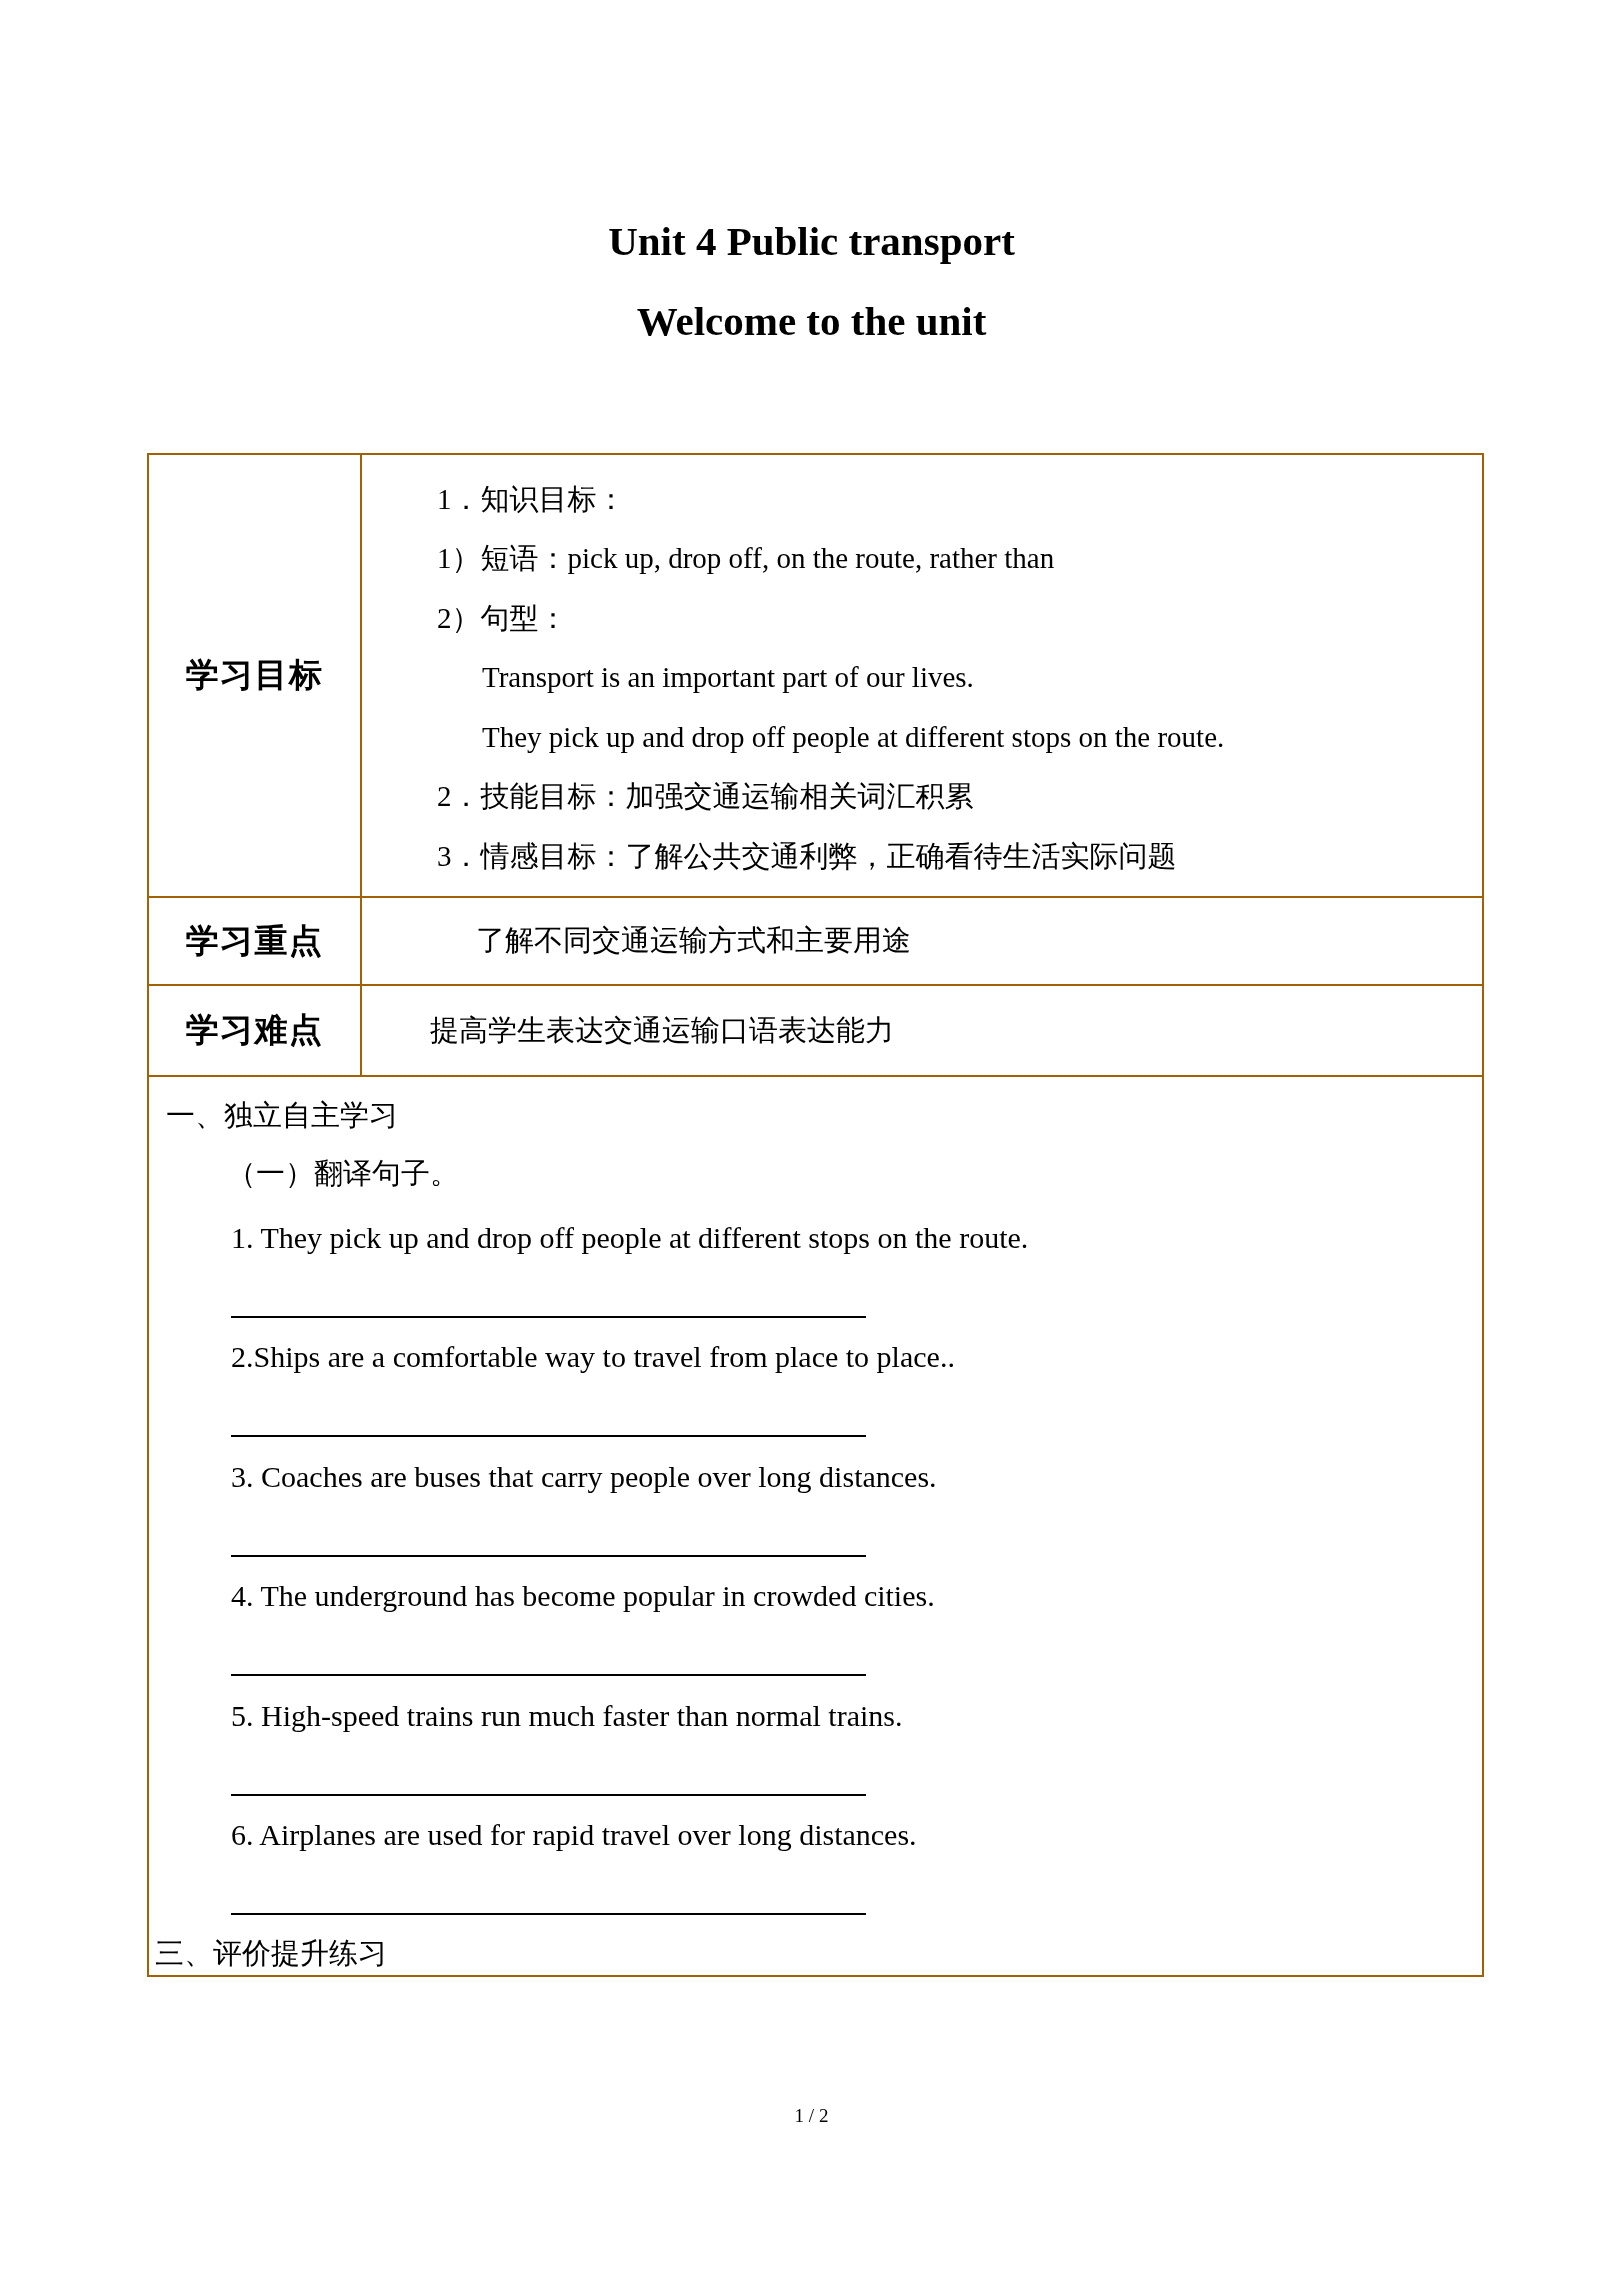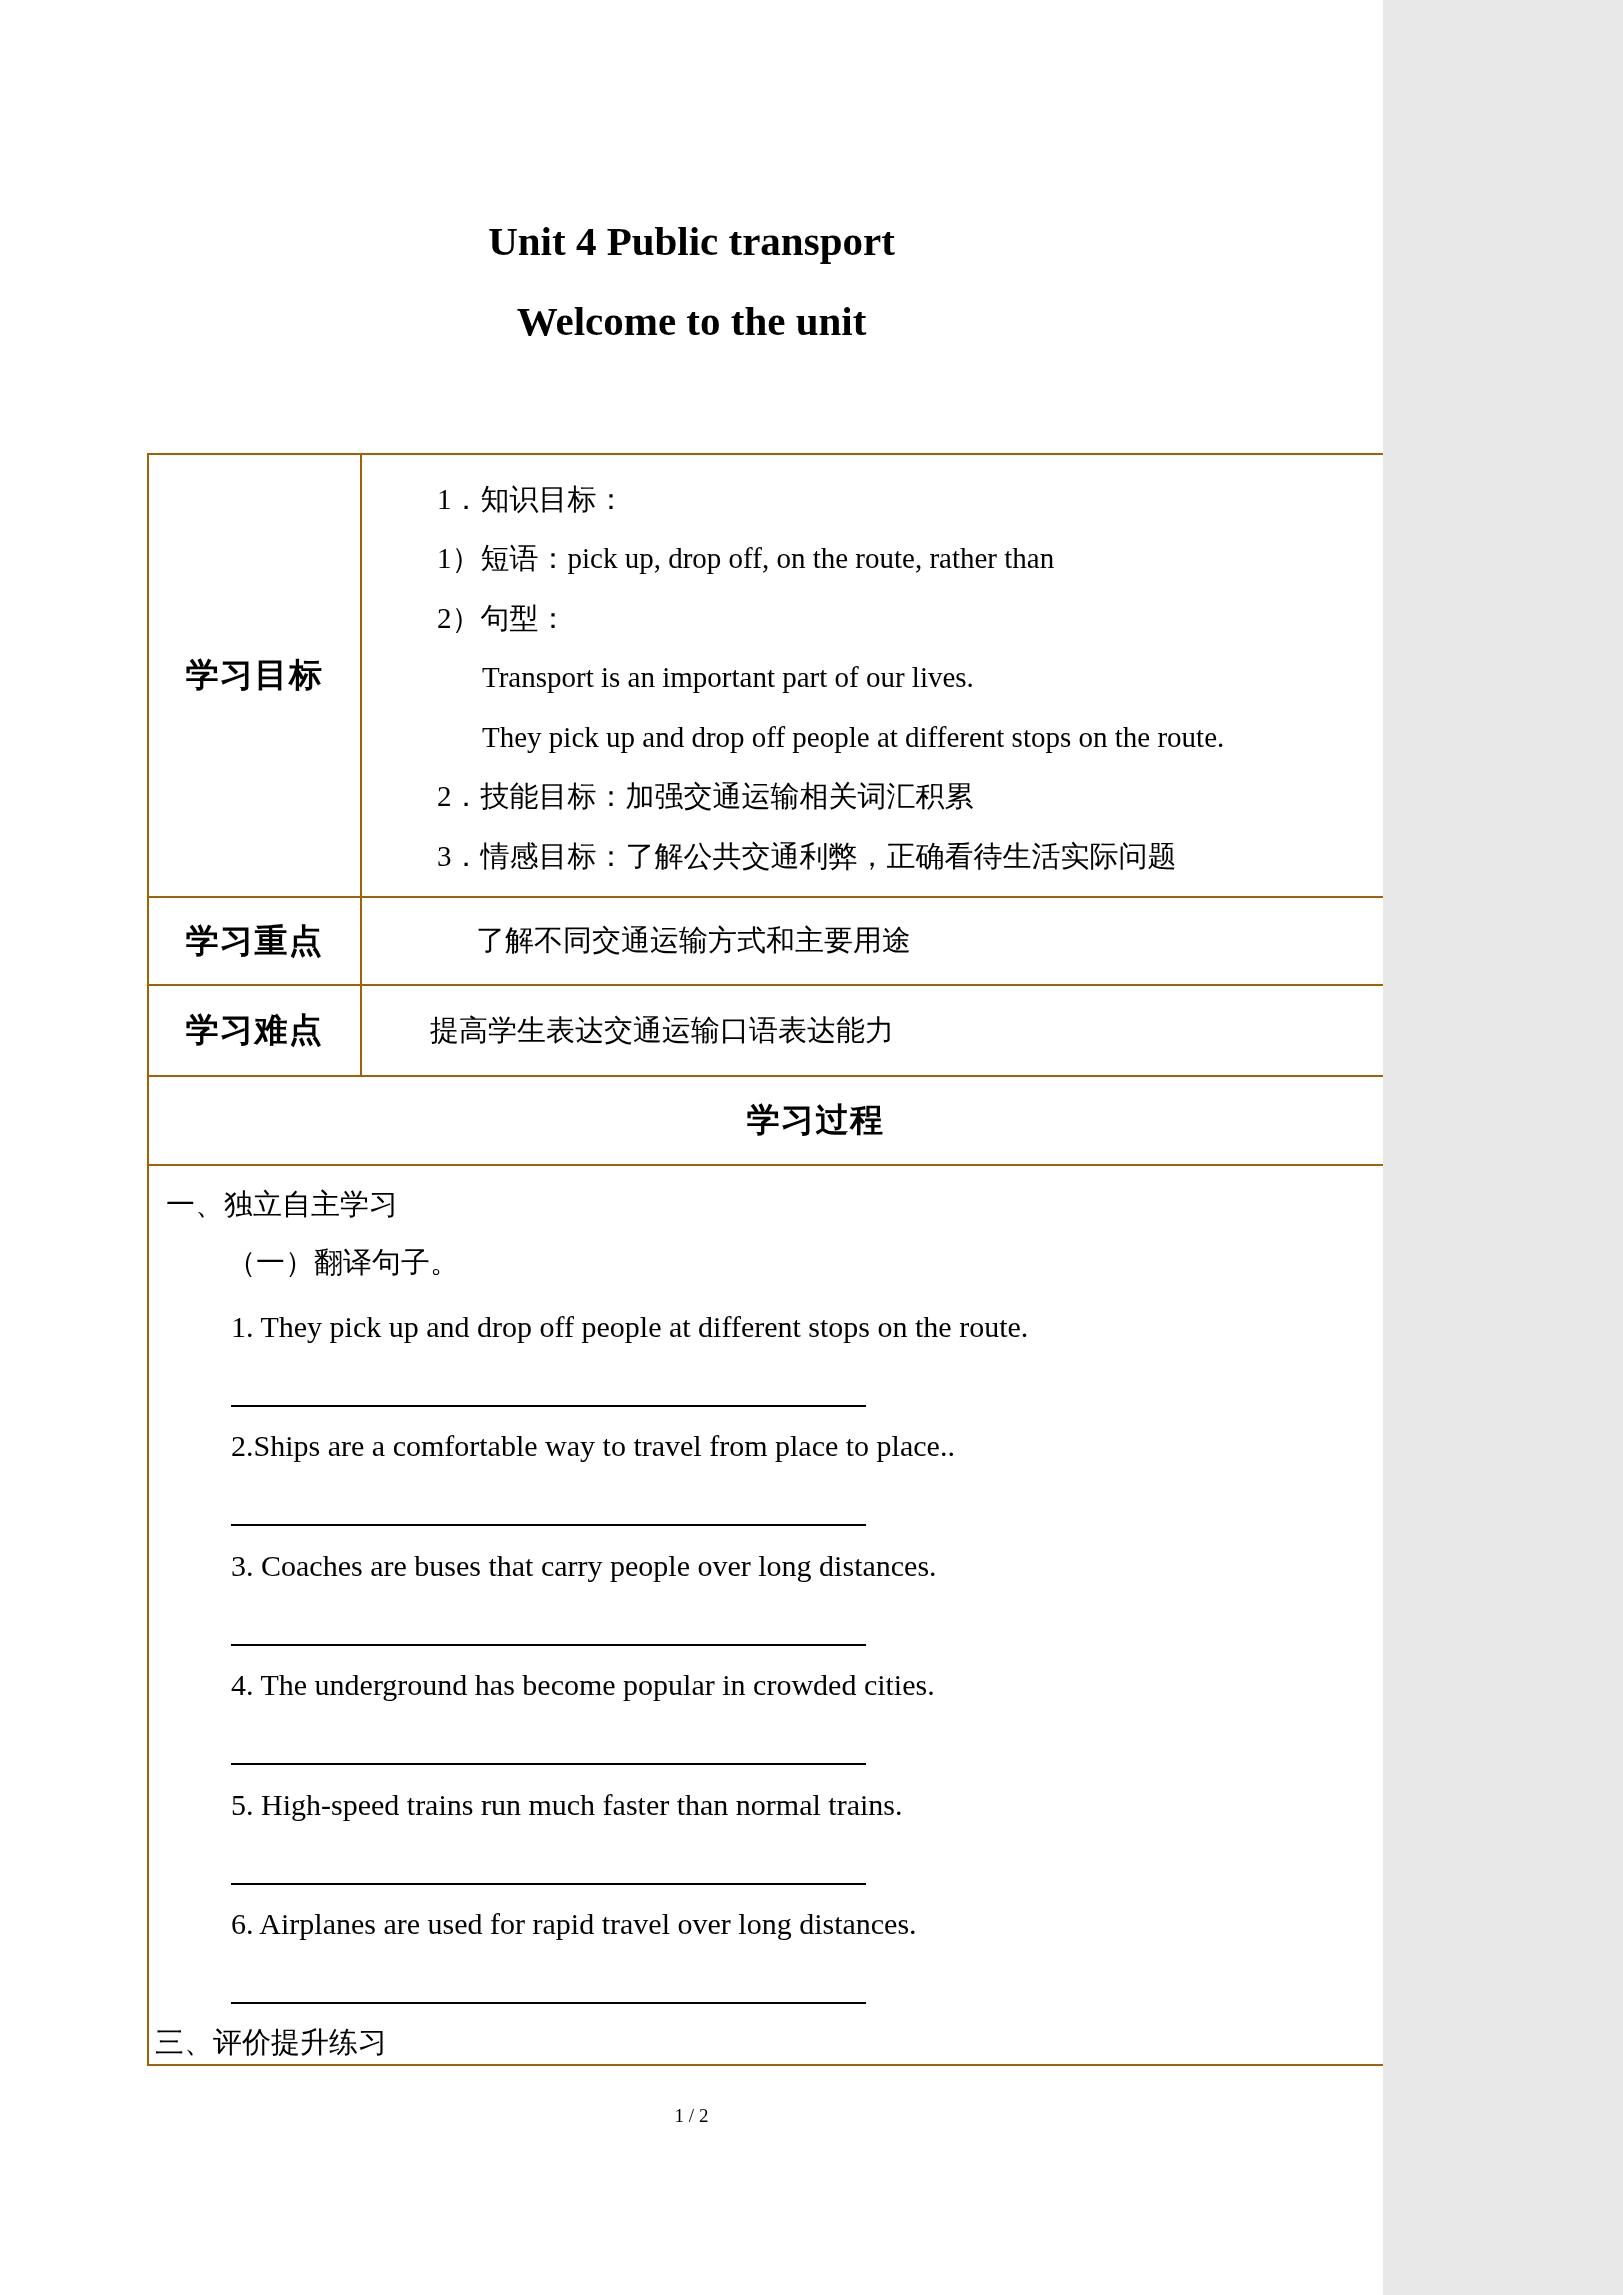--- a/index.html
+++ b/index.html
@@ -1,18 +1,18 @@
 <!DOCTYPE html>
 <html lang="zh" style="font-size:11px"><head>
 <meta charset="utf-8">
 <style>
   html,body{margin:0;padding:0;background:#e8e8e8;}
   .page{
     position:relative;
-    width:1383px;
+    width:1623px;
     height:2295px;
     background:#ffffff;
     font-family:"Liberation Serif","DejaVu Serif",serif;
     color:#000;
     overflow:hidden;
   }
   .title{
     position:absolute;top:217px;left:0;width:100%;
     text-align:center;font-size:41px;font-weight:bold;line-height:49px;
   }
@@ -86,23 +86,20 @@
         </td>
       </tr>
       <tr class="r2">
         <td class="label-cell">学习重点</td>
         <td class="content-cell kp-cell">了解不同交通运输方式和主要用途</td>
       </tr>
       <tr class="r3">
         <td class="label-cell">学习难点</td>
         <td class="content-cell kd-cell">提高学生表达交通运输口语表达能力</td>
       </tr>
-      <tr class="r4">
-        <td colspan="2" class="process-header">学习过程</td>
-      </tr>
       <tr class="r5">
         <td colspan="2" class="process-cell">
           <div class="sec1">一、独立自主学习</div>
           <div class="sec1sub">（一）翻译句子。</div>
 
           <div class="ex-item first">
             <div class="ex-sentence">1. They pick up and drop off people at different stops on the route.</div>
             <div class="ex-blank"></div>
           </div>
           <div class="ex-item">

